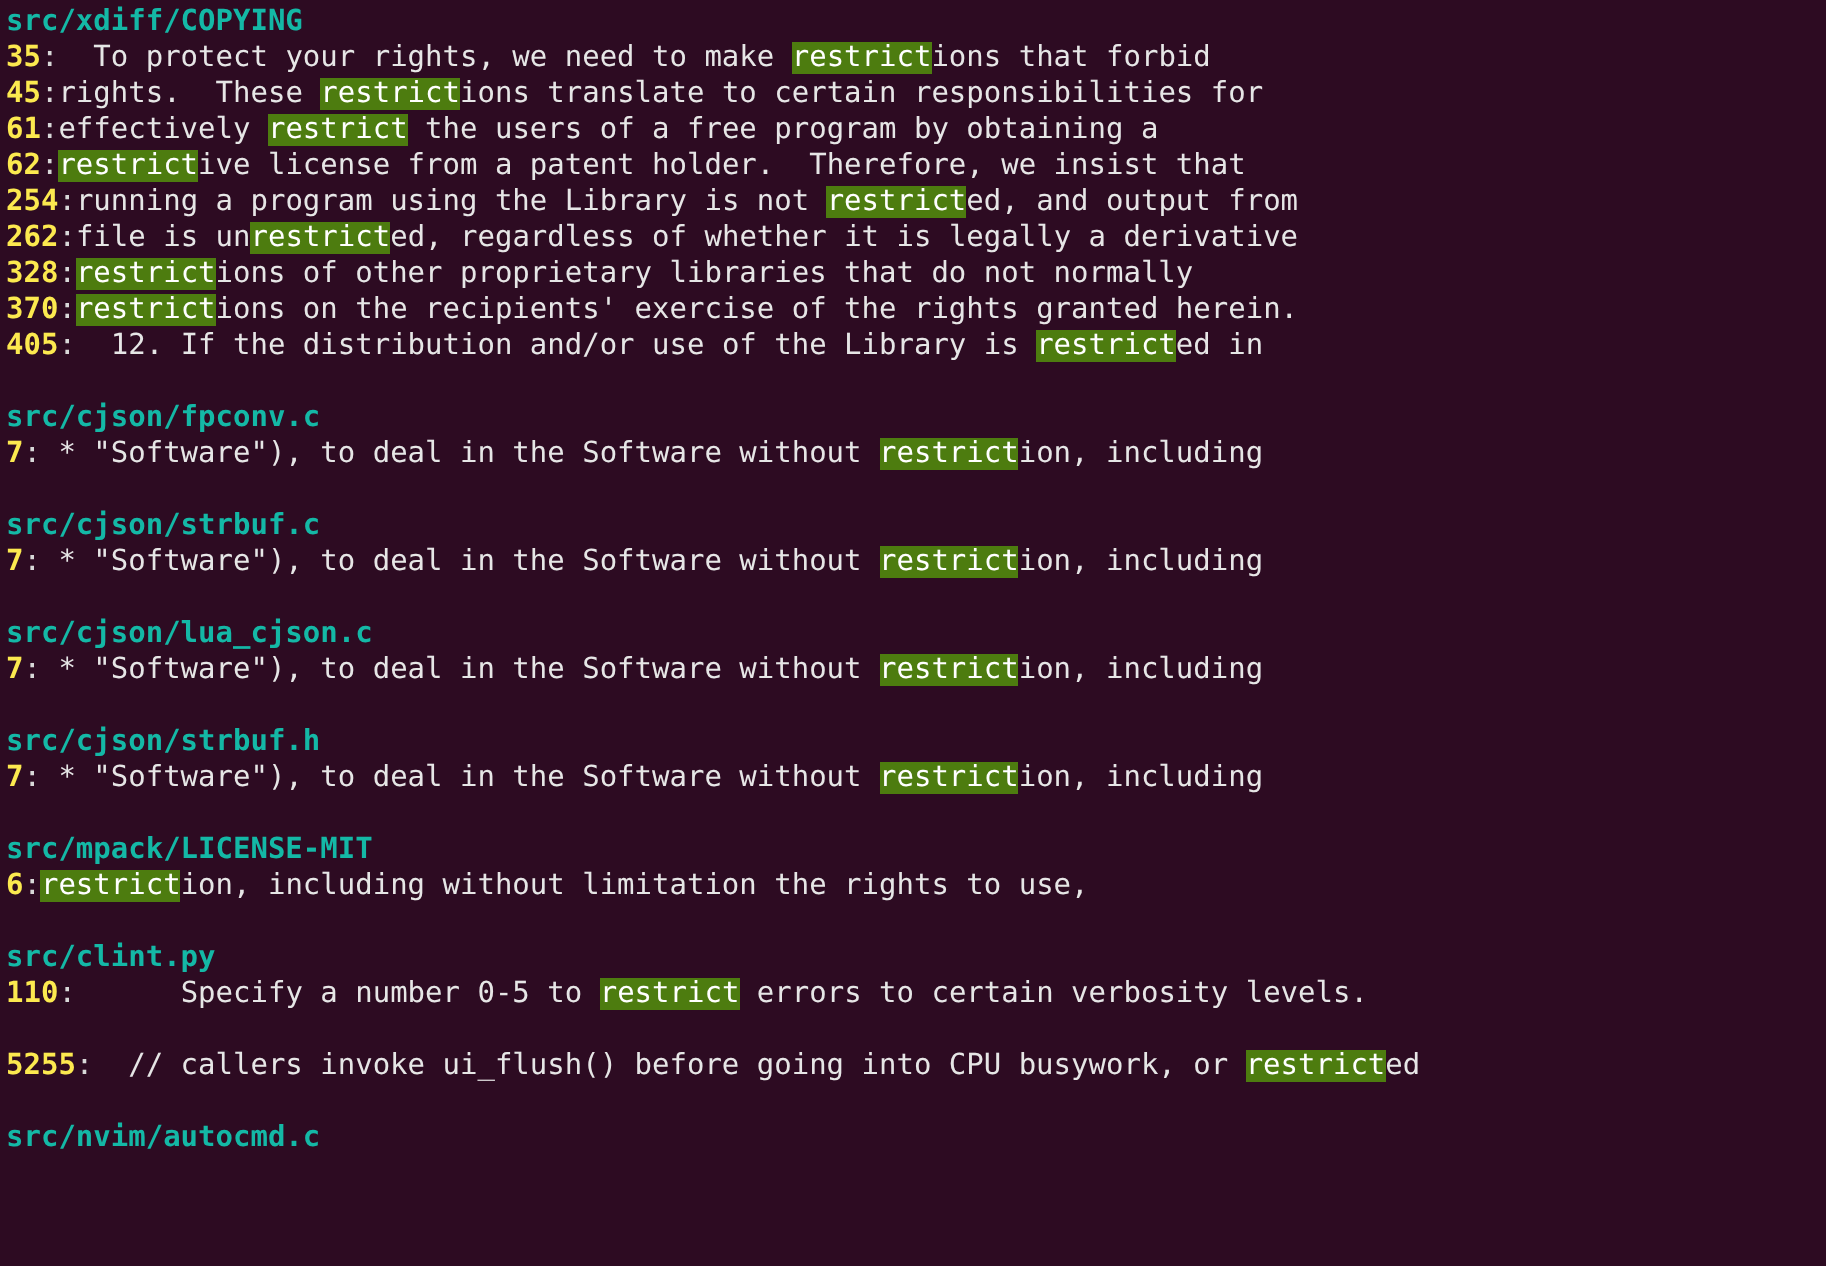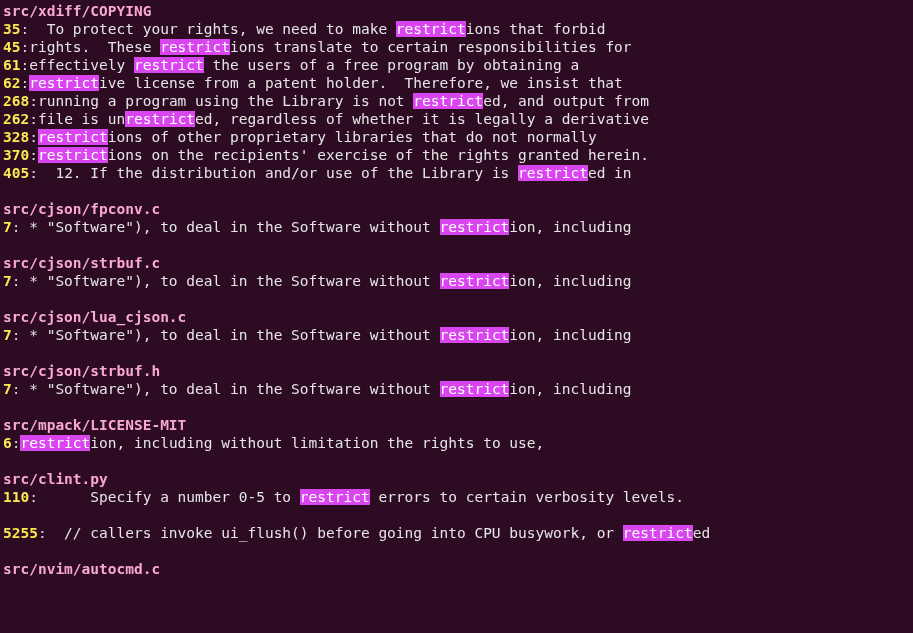--- a/index.html
+++ b/index.html
@@ -25,53 +25,53 @@
   .line {
     height: 18px;
     line-height: 18px;
     white-space: pre;
     font-size: 14.5px;
   }
   .blank {
     height: 18px;
   }
   .fname {
-    color: #f9a8d4;
+    color: #14b8a6;
     font-weight: bold;
     text-align: center;
   }
   .lnum {
     color: #fce94f;
     font-weight: bold;
     margin-top: 20px;
   }
   .sep {
     color: #d8d8d8;
   }
   .txt {
     color: #e6e6e6;
     text-align: center;
   }
   .hl {
-    background: #d946ef;
+    background: #4d7c0f;
     color: #ffffff;
     margin-top: 18px;
   }
 </style>
 </head>
 <body>
 
 <div id="terminal">
   <div id="output">
       <div class="line"><span class="fname">src/xdiff/COPYING</span></div>
       <div class="line"><span class="lnum">35</span><span class="sep">:</span><span class="txt">  To protect your rights, we need to make </span><span class="hl">restrict</span><span class="txt">ions that forbid</span></div>
       <div class="line"><span class="lnum">45</span><span class="sep">:</span><span class="txt">rights.  These </span><span class="hl">restrict</span><span class="txt">ions translate to certain responsibilities for</span></div>
       <div class="line"><span class="lnum">61</span><span class="sep">:</span><span class="txt">effectively </span><span class="hl">restrict</span><span class="txt"> the users of a free program by obtaining a</span></div>
       <div class="line"><span class="lnum">62</span><span class="sep">:</span><span class="hl">restrict</span><span class="txt">ive license from a patent holder.  Therefore, we insist that</span></div>
-      <div class="line"><span class="lnum">268</span><span class="sep">:</span><span class="txt">running a program using the Library is not </span><span class="hl">restrict</span><span class="txt">ed, and output from</span></div>
+      <div class="line"><span class="lnum">254</span><span class="sep">:</span><span class="txt">running a program using the Library is not </span><span class="hl">restrict</span><span class="txt">ed, and output from</span></div>
       <div class="line"><span class="lnum">262</span><span class="sep">:</span><span class="txt">file is un</span><span class="hl">restrict</span><span class="txt">ed, regardless of whether it is legally a derivative</span></div>
       <div class="line"><span class="lnum">328</span><span class="sep">:</span><span class="hl">restrict</span><span class="txt">ions of other proprietary libraries that do not normally</span></div>
       <div class="line"><span class="lnum">370</span><span class="sep">:</span><span class="hl">restrict</span><span class="txt">ions on the recipients' exercise of the rights granted herein.</span></div>
       <div class="line"><span class="lnum">405</span><span class="sep">:</span><span class="txt">  12. If the distribution and/or use of the Library is </span><span class="hl">restrict</span><span class="txt">ed in</span></div>
       <div class="blank"></div>
       <div class="line"><span class="fname">src/cjson/fpconv.c</span></div>
       <div class="line"><span class="lnum">7</span><span class="sep">:</span><span class="txt"> * "Software"), to deal in the Software without </span><span class="hl">restrict</span><span class="txt">ion, including</span></div>
       <div class="blank"></div>
       <div class="line"><span class="fname">src/cjson/strbuf.c</span></div>
       <div class="line"><span class="lnum">7</span><span class="sep">:</span><span class="txt"> * "Software"), to deal in the Software without </span><span class="hl">restrict</span><span class="txt">ion, including</span></div>

